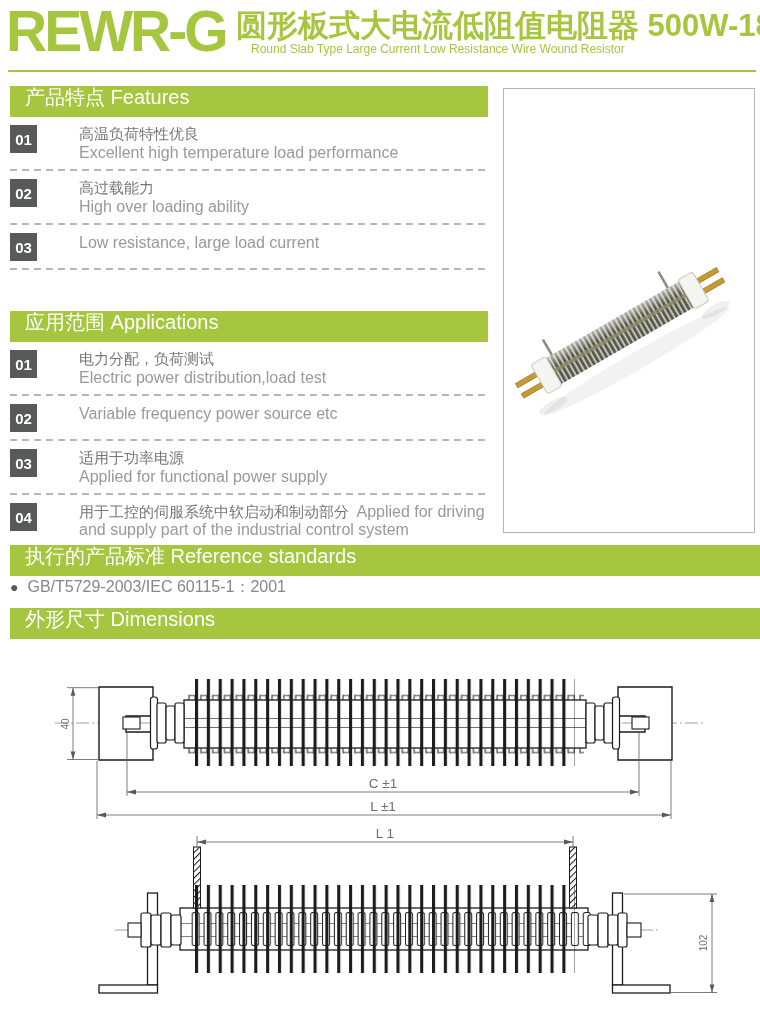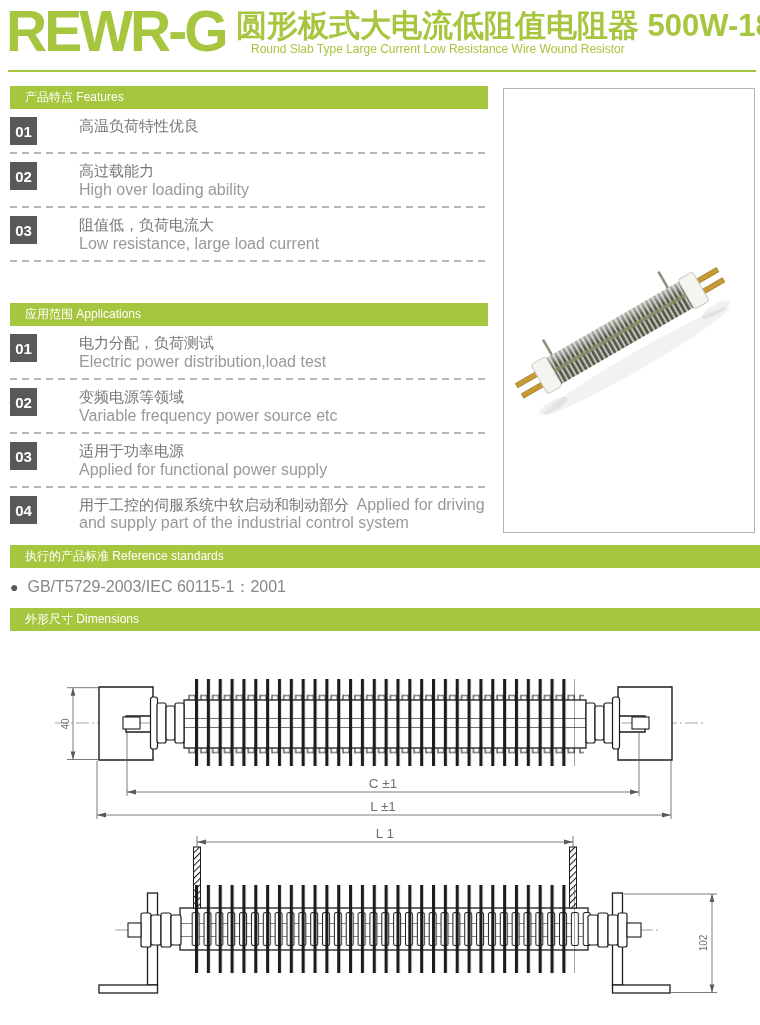--- a/index.html
+++ b/index.html
@@ -8,21 +8,21 @@
   
   .model{position:absolute;left:6px;top:1px;font-size:57px;font-weight:bold;
          color:var(--accent);letter-spacing:-3px;line-height:60px;white-space:nowrap;}
   .title-cn{position:absolute;left:236px;top:5px;font-size:31px;font-weight:bold;
             color:var(--accent);white-space:nowrap;letter-spacing:0px;}
   .title-en{position:absolute;left:251px;top:42px;font-size:12px;
             color:var(--accent);white-space:nowrap;}
   .header-rule{position:absolute;left:8px;top:70px;width:748px;height:2px;background:var(--accent);}
   
   .left-col{position:absolute;left:10px;top:86px;width:478px;}
-  .banner{background:var(--accent);color:#fff;font-size:12px;height:23px;line-height:23px;
+  .banner{background:var(--accent);color:#fff;font-size:20px;height:31px;line-height:23px;
           padding-left:15px;font-weight:normal;}
   .banner.full{position:absolute;left:10px;width:750px;}
   .banner-standards{top:545px;}
   .banner-dimensions{top:608px;}
   
   .item{display:flex;margin-top:8px;}
   .badge{flex:0 0 27px;height:28px;background:var(--badge);color:#fff;font-weight:bold;
          font-size:15px;display:flex;align-items:center;justify-content:center;margin-right:11px;}
   .item-text{flex:1 1 auto;padding-top:0px;margin-left:31px;}
   .cn{display:block;font-size:15px;color:var(--cn);line-height:18px;}
@@ -56,39 +56,39 @@
 
   <div class="left-col">
     <div class="banner">产品特点 Features</div>
     <div>
   <div class="item">
     <div class="badge">
       <span>01</span>
     </div>
     <div class="item-text">
       <span class="cn">高温负荷特性优良</span>
+      <span class="en">Excellent high temperature load performance</span>
     </div>
   </div>
 <div class="dash-sep"></div>
   <div class="item">
     <div class="badge">
       <span>02</span>
     </div>
     <div class="item-text">
       <span class="cn">高过载能力</span>
       <span class="en">High over loading ability</span>
     </div>
   </div>
 <div class="dash-sep"></div>
   <div class="item">
     <div class="badge">
       <span>03</span>
     </div>
     <div class="item-text">
-      <span class="cn">阻值低，负荷电流大</span>
       <span class="en">Low resistance, large load current</span>
     </div>
   </div>
 <div class="dash-sep"></div>
       </div>
     <div class="banner apps-banner">应用范围 Applications</div>
     <div>
   <div class="item">
     <div class="badge">
       <span>01</span>
@@ -97,21 +97,20 @@
       <span class="cn">电力分配，负荷测试</span>
       <span class="en">Electric power distribution,load test</span>
     </div>
   </div>
 <div class="dash-sep"></div>
   <div class="item">
     <div class="badge">
       <span>02</span>
     </div>
     <div class="item-text">
-      <span class="cn">变频电源等领域</span>
       <span class="en">Variable frequency power source etc</span>
     </div>
   </div>
 <div class="dash-sep"></div>
   <div class="item">
     <div class="badge">
       <span>03</span>
     </div>
     <div class="item-text">
       <span class="cn">适用于功率电源</span>

